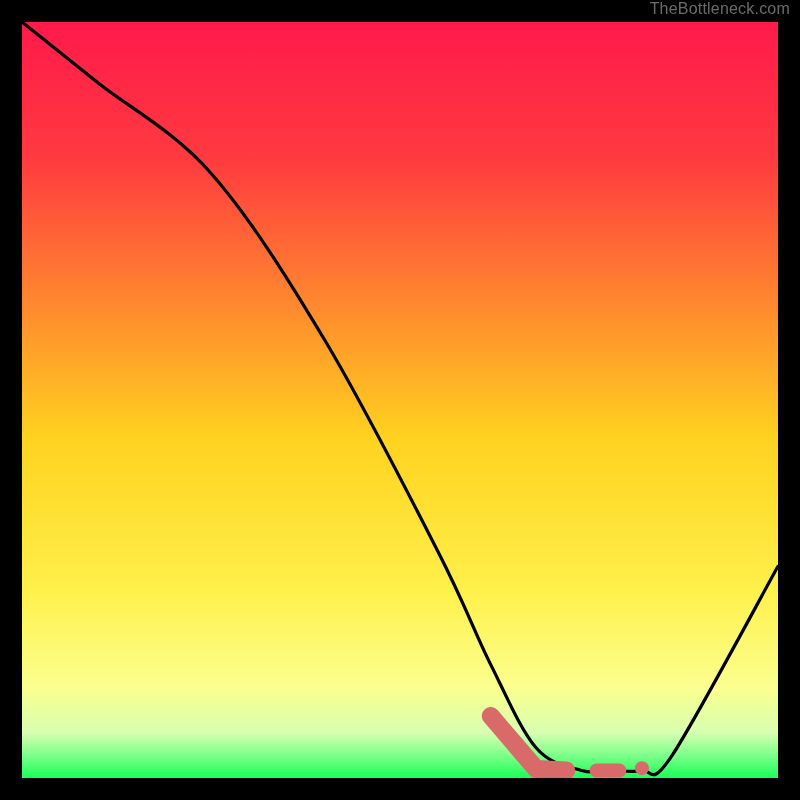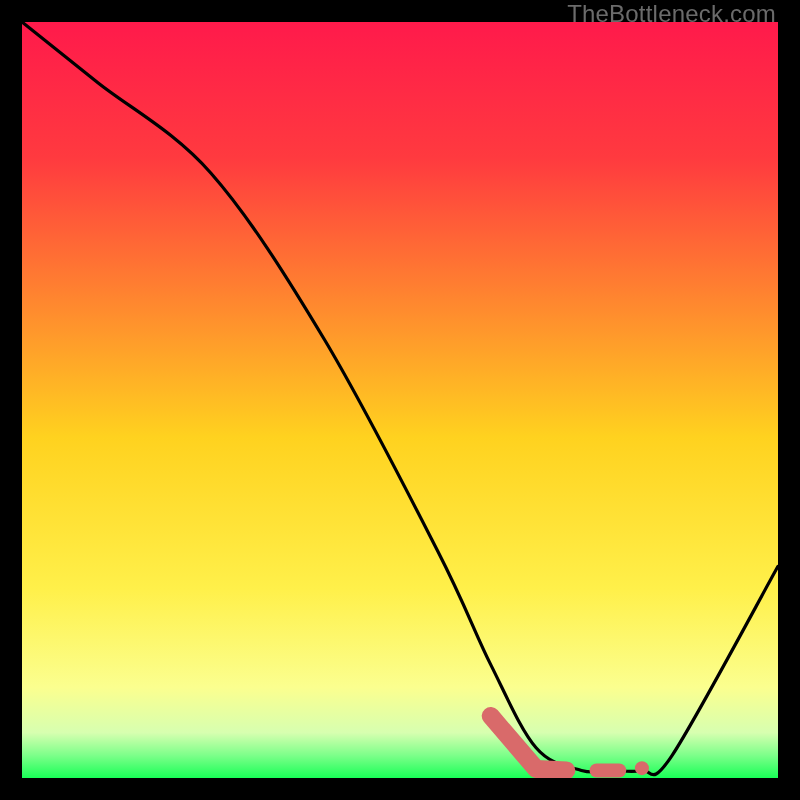--- a/index.html
+++ b/index.html
@@ -22,23 +22,23 @@
   .plot-area {
     position: absolute;
     left: 0;
     top: 0;
     width: 756px;
     height: 756px;
   }
   .watermark {
     position: absolute;
     top: 0px;
-    right: 24px;
+    right: 10px;
     color: #6b6b6b;
-    font-size: 24px;
+    font-size: 16px;
     font-weight: 500;
     letter-spacing: 0.2px;
     user-select: none;
   }
   svg { display: block; }
 </style>
 </head>
 <body>
 
 <div class="frame">

